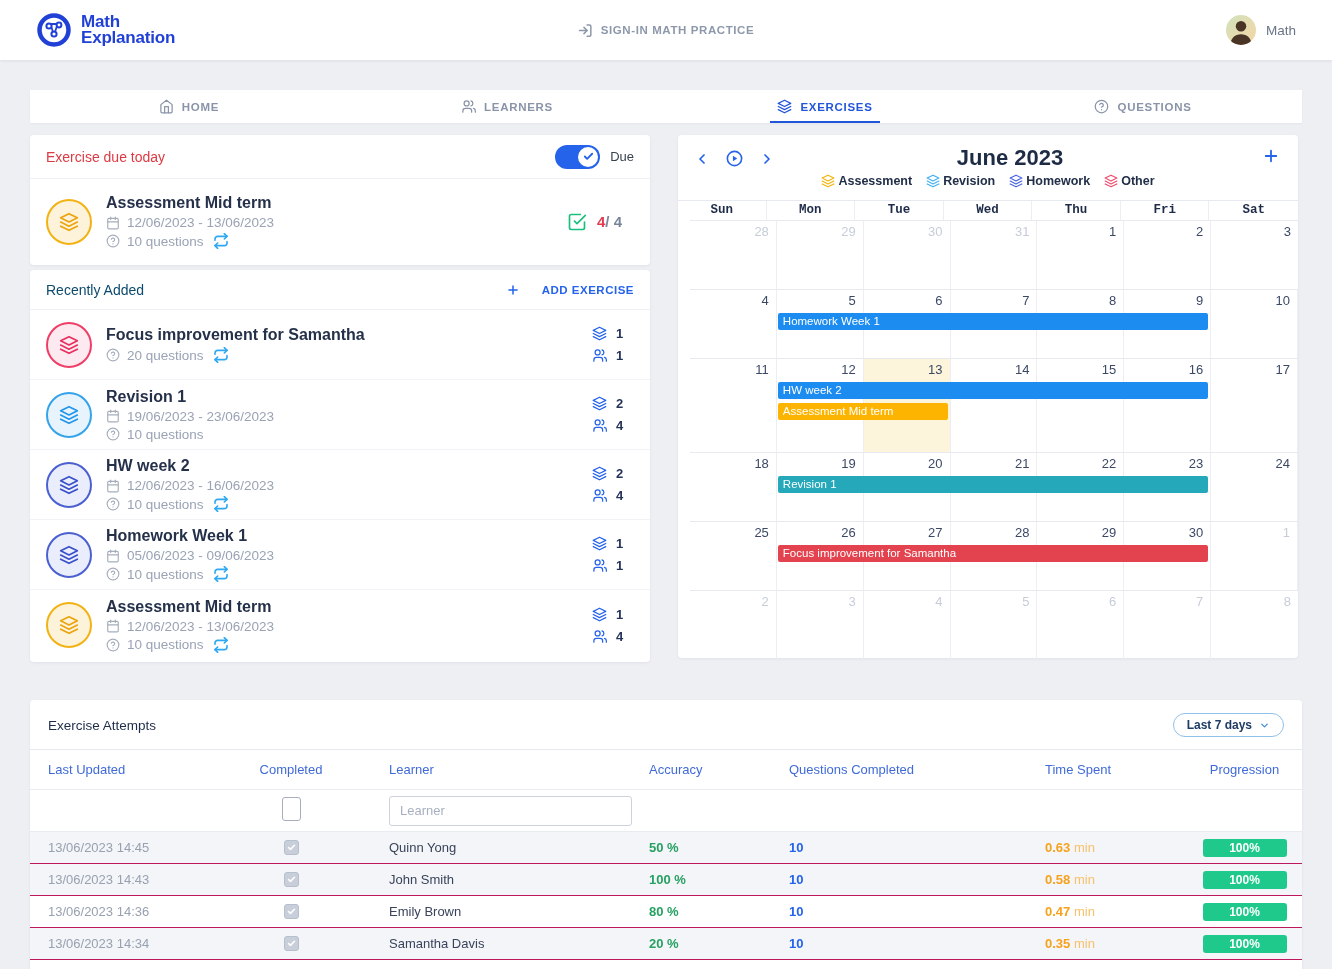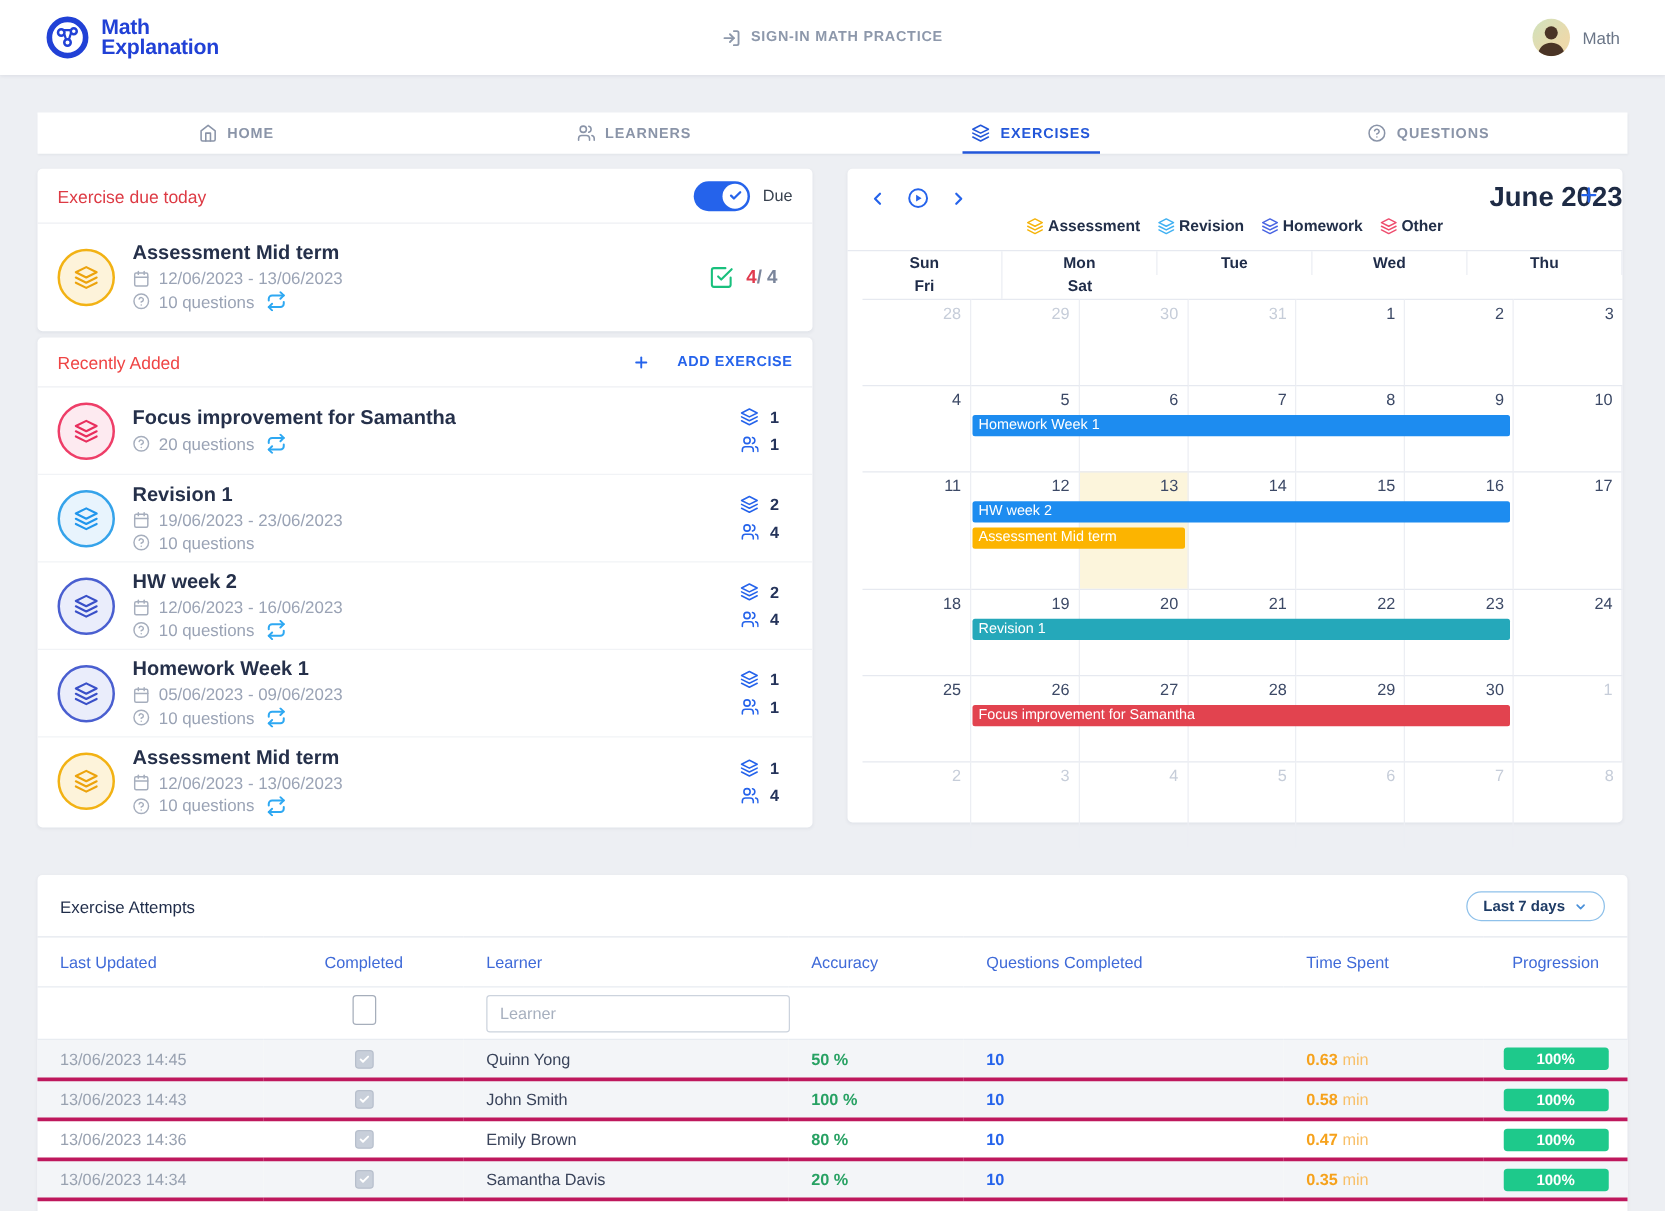--- a/index.html
+++ b/index.html
@@ -63,39 +63,39 @@
   .rex-score { display:flex; align-items:center; gap:10px; margin-right:12px; font-size:15px; font-weight:700; }
   .cs-ic { width:20px; height:20px; color:#19c07d; }
   .score-done { color:#e03b4f; } .score-total { color:#7a859b; }
   .rex-stats { margin-right:10px; display:flex; flex-direction:column; gap:7px; }
   .st { display:flex; align-items:center; gap:9px; }
   .st-ic { width:15px; height:15px; color:#2563eb; }
   .st-n { font-size:13px; font-weight:700; color:#24335a; min-width:8px; }
 
   
   .recent-card { left:30px; top:270px; width:620px; height:392px; overflow:hidden; }
-  .recent-title { font-size:14px; color:#ef4444; }
+  .recent-title { font-size:14px; color:#0c4a6e; }
   .add-link { display:flex; align-items:center; gap:22px; color:#2563eb; font-size:11.5px;
               font-weight:700; letter-spacing:.5px; cursor:pointer; }
   .add-link .pl-ic { width:14px; height:14px; }
   .recent-card .card-hd { height:40px; }
 
   
   .cal-card { left:678px; top:135px; width:620px; height:523px; }
   .cal-hd { position:relative; height:65px; padding-top:10px; }
   .cal-nav { position:absolute; left:16px; top:14px; display:flex; align-items:center; gap:15px; color:#2563eb; }
   .cal-nav .nv { width:16px; height:16px; cursor:pointer; color:#2563eb; }
   .cal-nav .nv.today { width:19px; height:19px; }
-  .cal-title { text-align:right; font-size:22px; font-weight:700; color:#1e2b45;padding-left:44px; }
+  .cal-title { text-align:center; font-size:22px; font-weight:700; color:#1e2b45;padding-left:44px; }
   .cal-plus { position:absolute; right:18px; top:12px; width:18px; height:18px; color:#2563eb; cursor:pointer; }
   .cal-legend { display:flex; justify-content:center; align-items:center; gap:14px; margin-top:3px; }
   .lg { display:flex; align-items:center; gap:3px; font-size:12.5px; font-weight:700; color:#222f49; }
   .lg-ic { width:14px; height:14px; }
   .cal-grid { border-top:1px solid #e6e9f0; }
-  .cal-dow { display:grid; grid-template-columns:repeat(5,1fr); }
+  .cal-dow { display:grid; grid-template-columns:repeat(7,1fr);font-family:Liberation Mono, monospace; }
   .cal-dow .dw { text-align:center; font-size:12.5px; font-weight:700; color:#1f2c49;
                  padding:2px 0 3px; border-right:1px solid #eceef3; }
   .cal-dow .dw:last-child { border-right:none; }
   .cal-week { display:grid; grid-template-columns:repeat(7,1fr); position:relative;margin-left:12px; }
   .cal-cell { border-right:1px solid #eceef3; border-top:1px solid #e6e9f0; text-align:right;
               padding:3px 7px; font-size:13px; color:#3c4966; cursor:pointer; }
   .cal-cell:last-child { border-right:none; }
   .cal-cell.muted { color:#c6cdd9; }
   .cal-cell.today { background:#fcf5dc; }
   .cal-ev { position:absolute; height:17px; border-radius:2px; color:#fff; font-size:11.5px;
@@ -114,21 +114,21 @@
   table.att col.c7{width:115px}
   table.att th { border-top:1px solid #e3e7ee; border-bottom:1px solid #e8ecf1; color:#3f6ad8;
                  font-size:13px; font-weight:400; text-align:left; padding:12px 0 12px 18px; }
   table.att th.center, table.att td.center { text-align:center; padding-left:0; }
   .filter-row td { border-bottom:1px solid #e8ecf1; height:42px; }
   .filter-box { width:19px; height:24px; border:1px solid #a6aebb; border-radius:3px; background:#fff;
                 display:inline-block; cursor:pointer; }
   .learner-input { width:243px; height:30px; border:1px solid #ccd3dd; border-radius:3px; padding:0 10px;
                    font-size:13px; color:#39435a; font-family:"Liberation Sans",sans-serif; margin-left:18px; }
   .learner-input::placeholder { color:#a7b0bf; }
-  tr.data-row td { height:32px; font-size:13px; border-bottom:3px solid #be185d; padding-left:18px; }
+  tr.data-row td { height:32px; font-size:13px; border-bottom:1px solid #be185d; padding-left:18px; }
   tr.data-row:nth-child(1), tr.data-row:nth-child(2), tr.data-row:nth-child(4) { background:#f3f5f8; }
   td.c-date { color:#98a1b0; }
   td.c-learner { color:#39435a; }
   td.c-acc { color:#27a163; font-weight:700; }
   td.c-q { color:#2563eb; font-weight:700; }
   .t-num { color:#f6a21c; font-weight:700; } .t-unit { color:#f8c06a; }
   .cbx { width:15px; height:15px; border-radius:3px; background:#c8cfda; border:1px solid #b7bfcc;
          display:inline-flex; align-items:center; justify-content:center; cursor:pointer; }
   .cbx svg { width:9px; height:9px; color:#fff; }
   .prog-pill { display:block; margin:0 auto; width:84px; height:18px; border-radius:3px; background:#1ec98b;

